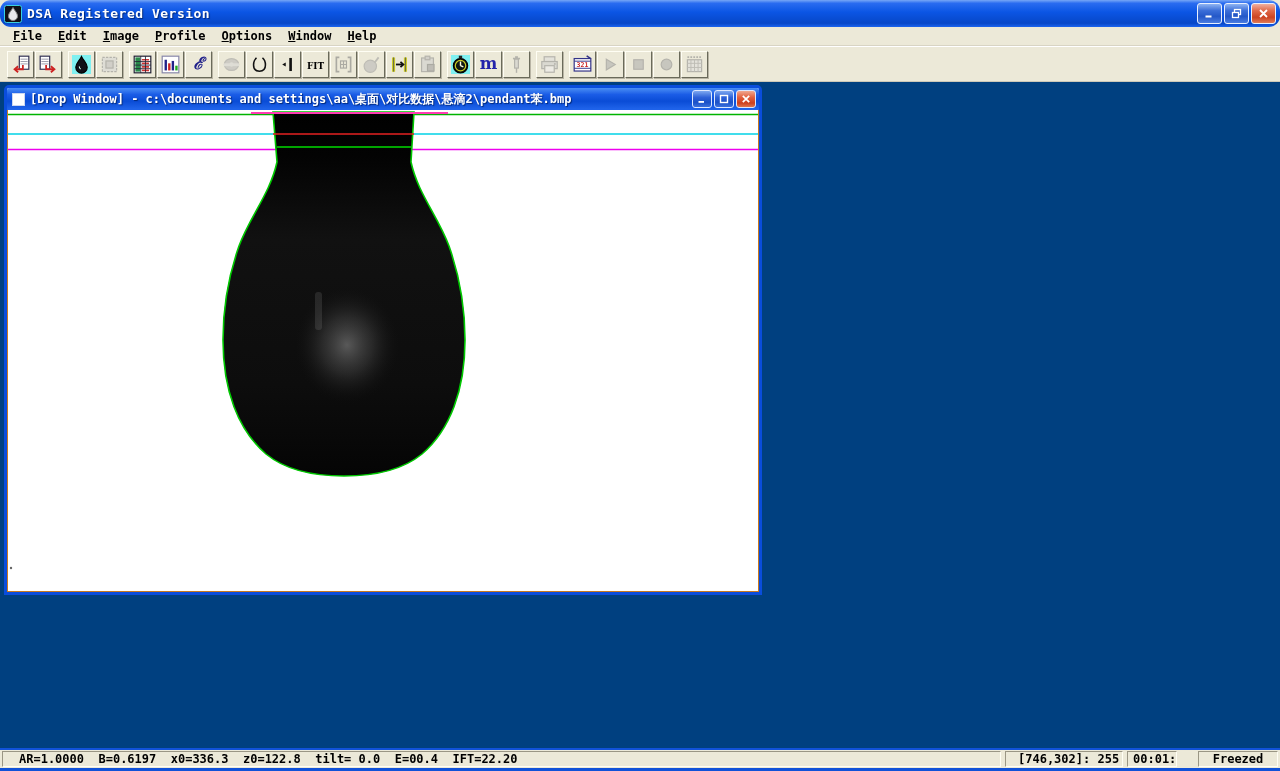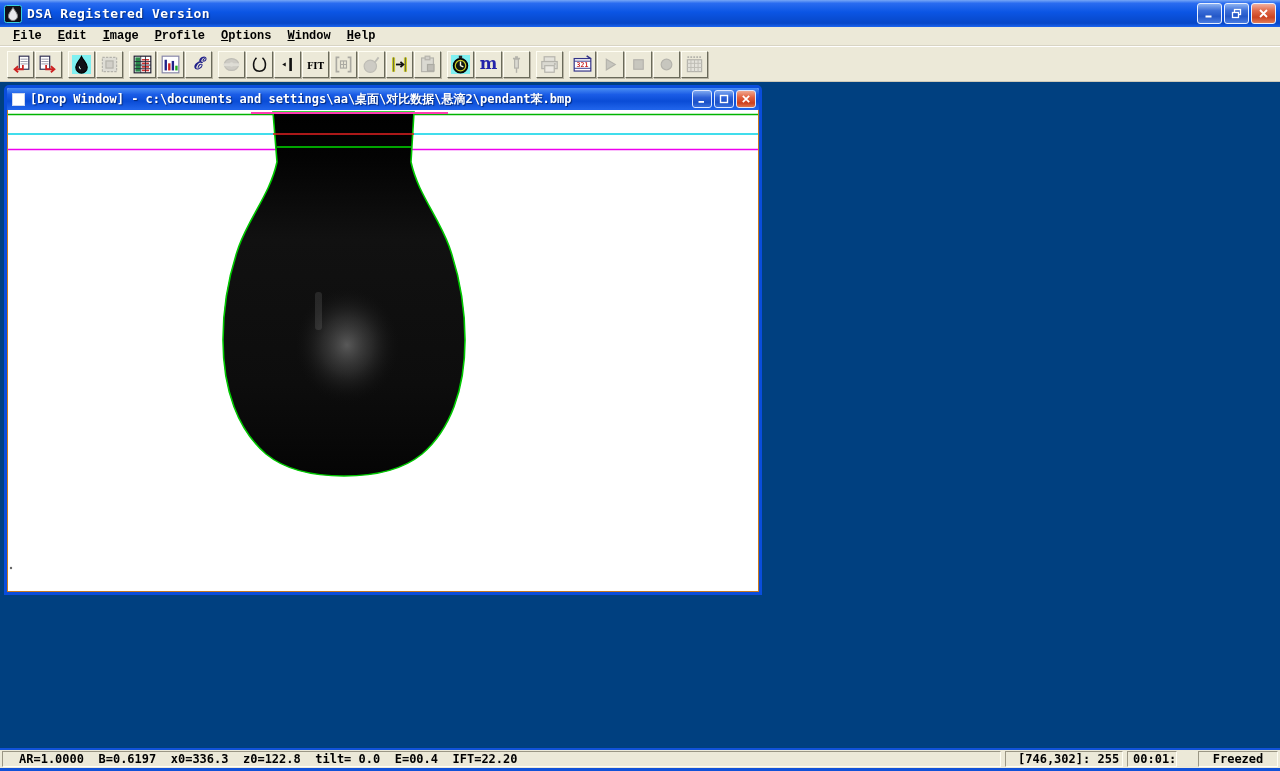--- a/index.html
+++ b/index.html
@@ -7,42 +7,42 @@
   body {
     font-family: "DejaVu Sans Mono", "Liberation Mono", monospace;
     background:#ece9d8;
     position:relative;
   }
 
   
   .titlebar {
     height:27px;
     background:linear-gradient(180deg,#77a7f6 0%,#2a6cf0 12%,#0b55e4 45%,#0747c8 86%,#1c64ee 100%);
-    display:flex; align-items:center; padding:12px 4px;
+    display:flex; align-items:center; padding:12px 4px;border-radius:11px;
   }
   .app-icon { width:18px; height:18px; margin-right:5px; flex:0 0 auto; }
   .titlebar-text { color:#fff; font-weight:bold; font-size:13px; letter-spacing:0.5px;
     text-shadow:1px 1px 1px #00287a; flex:1 1 auto; white-space:nowrap; overflow:hidden; }
   .caption-controls { display:flex; gap:2px; }
   .cap-btn {
     width:25px; height:21px; border:1px solid #e8f0ff; border-radius:3px;
     background:linear-gradient(180deg,#8fb4f2 0%,#3b6ed8 35%,#2458c8 65%,#4a7ce0 100%);
     display:flex; align-items:center; justify-content:center; padding:0; cursor:default;
   }
   .cap-btn.close-btn {
     background:linear-gradient(180deg,#f0b0a0 0%,#e06a4a 35%,#cc4422 70%,#e07a55 100%);
   }
 
   
   .menubar {
     height:19px; background:#ece9d8; display:flex; align-items:center;
     padding-left:5px; border-bottom:1px solid #d8d4c4;
   }
   .menu-item {
-    font-size:12px; font-weight:bold; color:#000; padding:1px 8px; white-space:pre;font-family:Liberation Mono, monospace;
+    font-size:12px; font-weight:bold; color:#000; padding:1px 8px; white-space:pre;
   }
   .menu-item u { text-decoration:underline; }
 
   
   .toolbar {
     height:36px; background:#ece9d8; display:flex; align-items:center;
     padding-left:7px; border-top:1px solid #fff; border-bottom:1px solid #cdc9b8;
   }
   .tb-btn {
     width:27px; height:27px; background:#ece9d8;

